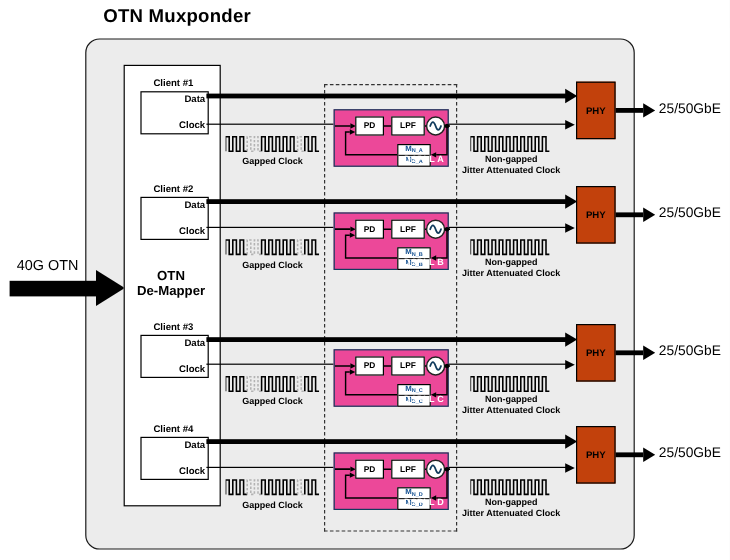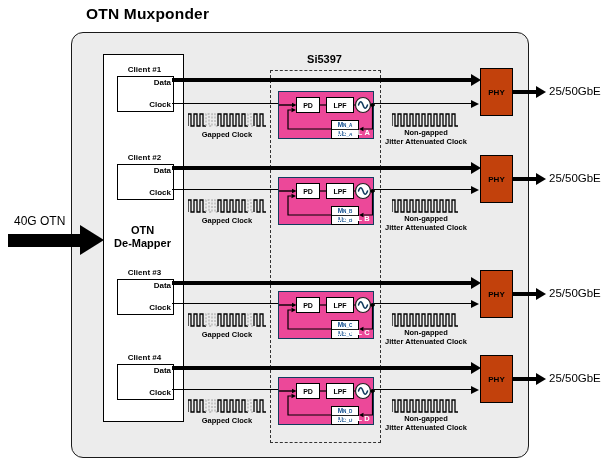--- a/index.html
+++ b/index.html
@@ -108,21 +108,20 @@
   <div class="in-label">40G OTN</div>
   <div class="in-shaft"></div>
   <div class="in-head"></div>
 
   <div class="demapper"></div>
   <div class="demapper-label">
     <div>OTN</div>
     <div>De-Mapper</div>
   </div>
 
-  <div class="chip-label">Si5397</div>
   <div class="chip-box"></div>
 
   <div class="row" style="--dy:80px; --cy:104px; --py:68px;">
     <div class="client-label">Client #1</div>
     <div class="client-box">
       <span class="lab data-lab">Data</span>
       <span class="lab clock-lab">Clock</span>
     </div>
     <div class="data-line"></div>
     <div class="data-arrow"></div>

